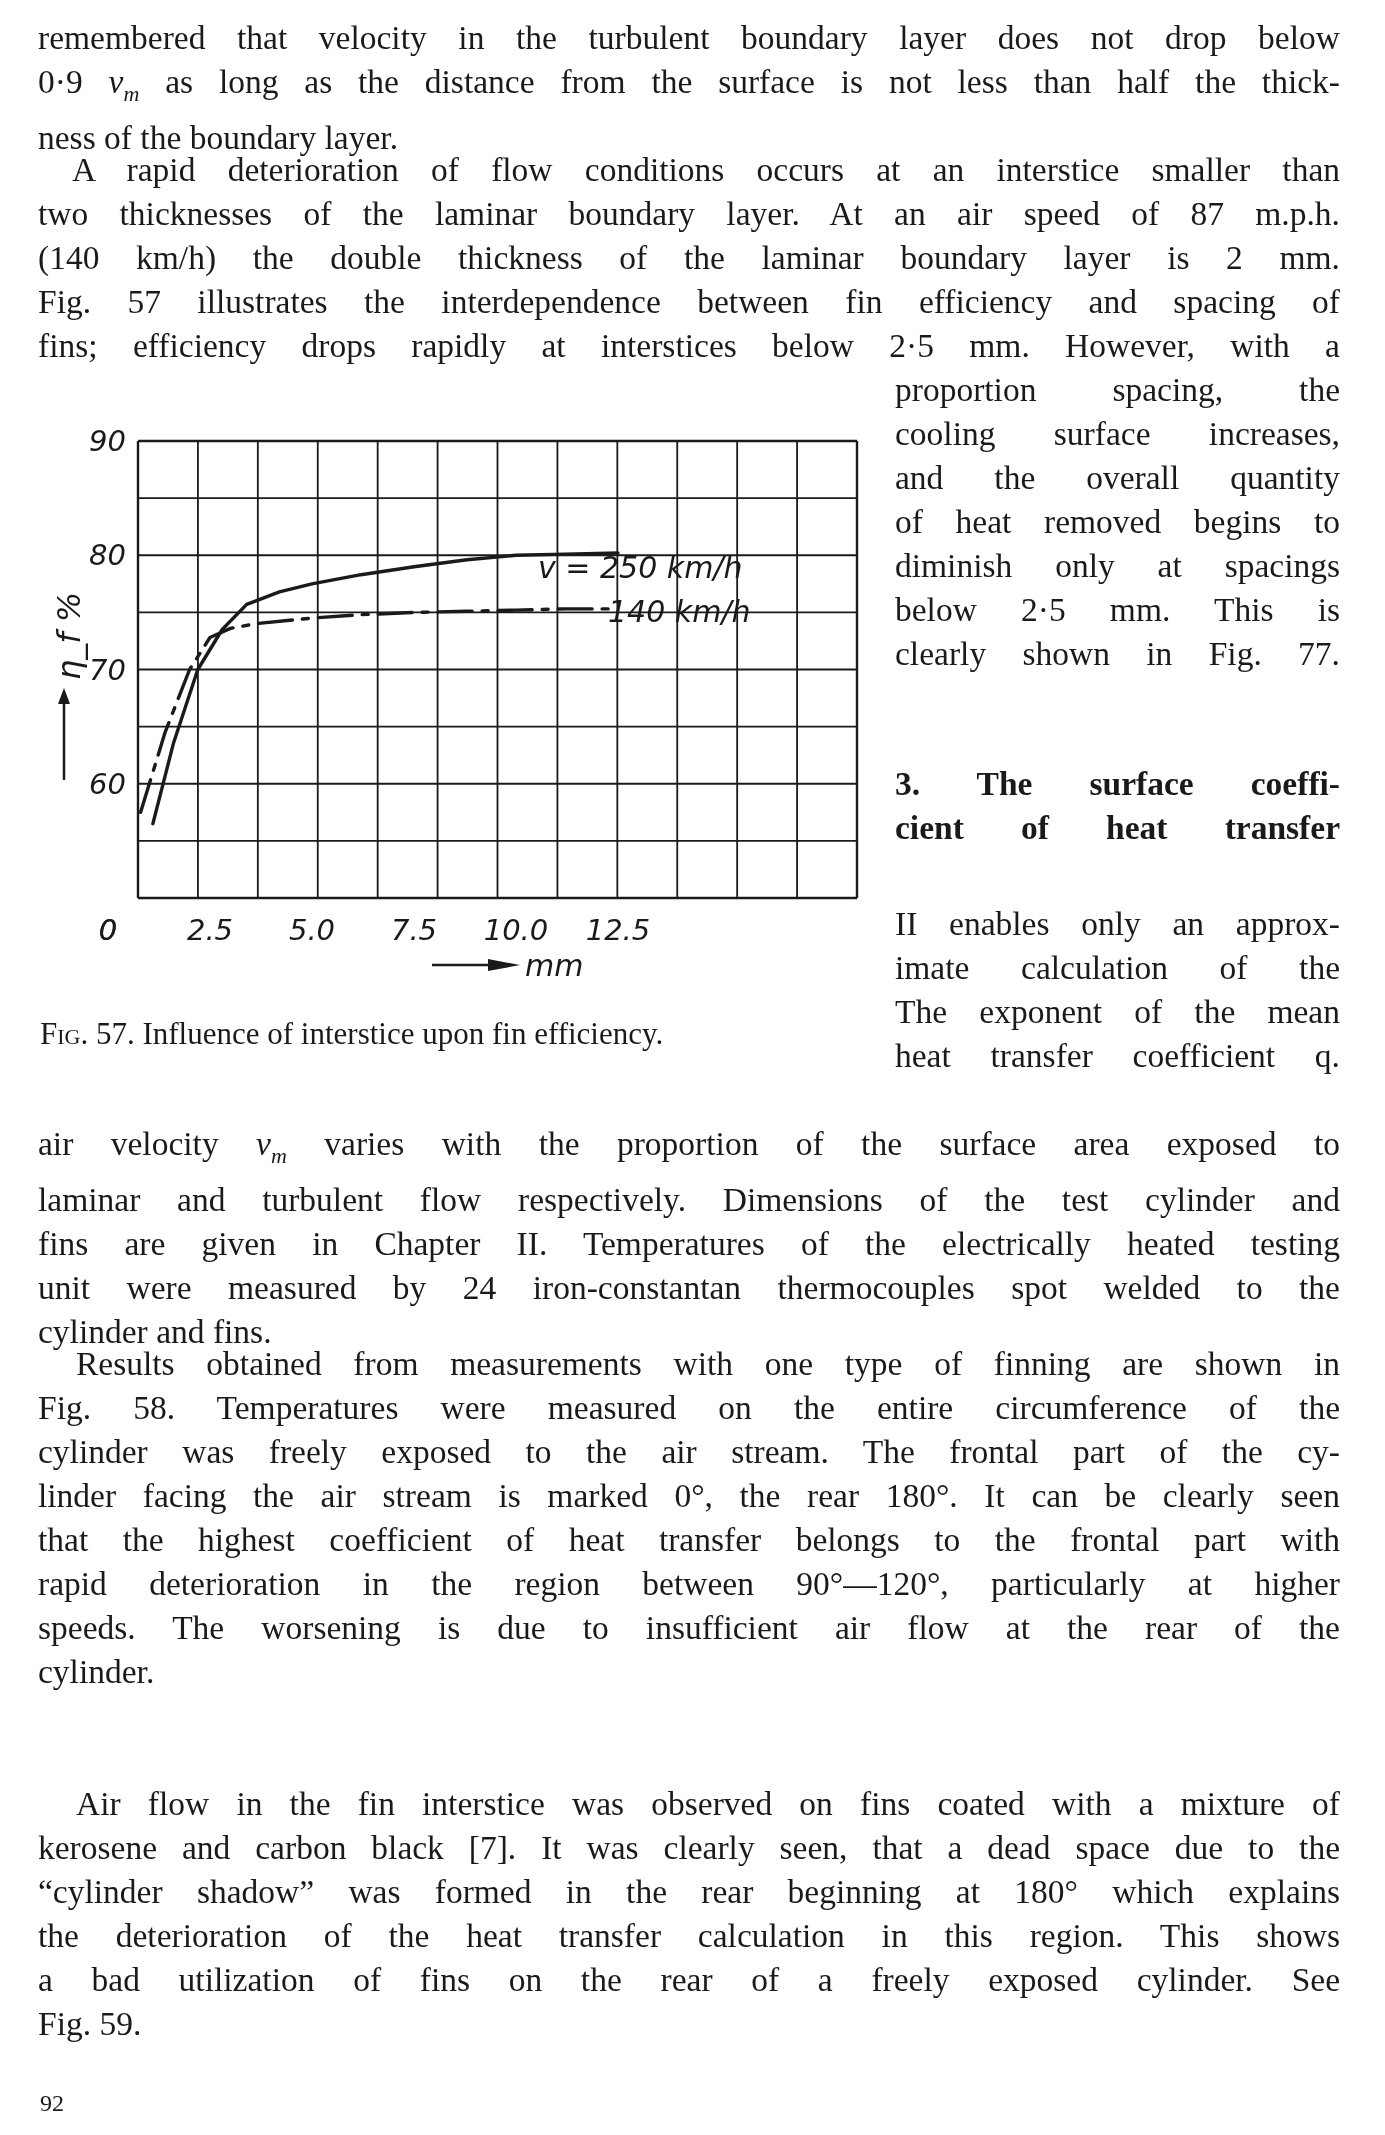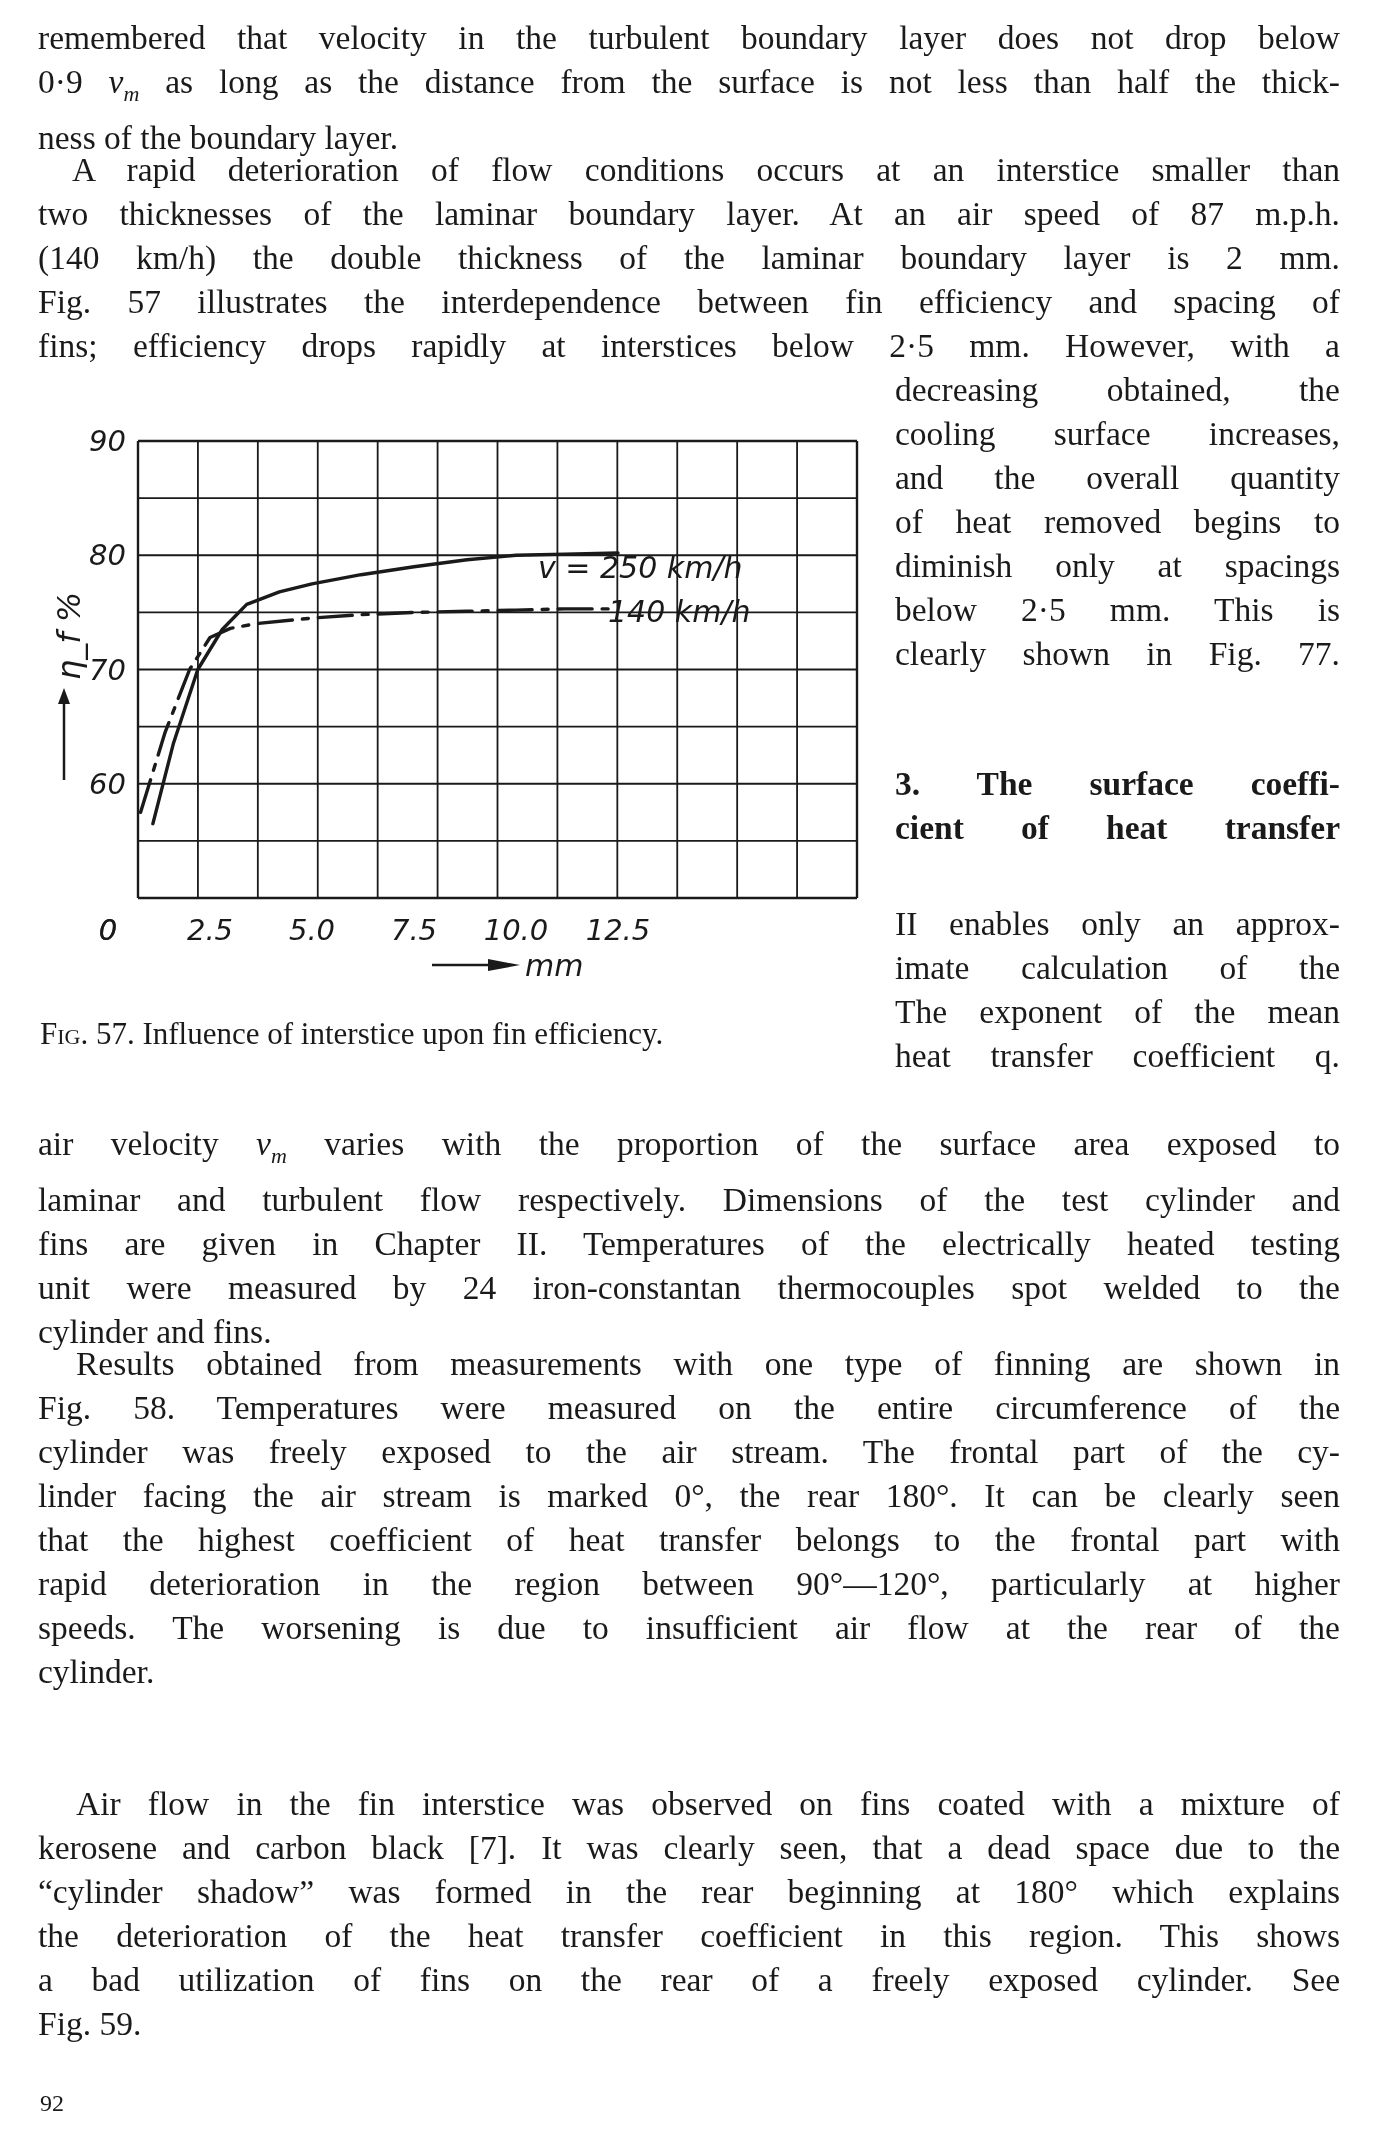--- a/index.html
+++ b/index.html
@@ -27,21 +27,21 @@
 
 <div class="p full" style="top:148px;">
   <span class="ln" style="padding-left:34px;">A rapid deterioration of flow conditions occurs at an interstice smaller than</span>
   <span class="ln">two thicknesses of the laminar boundary layer. At an air speed of 87 m.p.h.</span>
   <span class="ln">(140 km/h) the double thickness of the laminar boundary layer is 2 mm.</span>
   <span class="ln">Fig. 57 illustrates the interdependence between fin efficiency and spacing of</span>
   <span class="ln">fins; efficiency drops rapidly at interstices below 2·5 mm. However, with a</span>
 </div>
 
 <div class="p right" style="top:368px;">
-  <span class="ln">decreasing obtained, the</span>
+  <span class="ln">proportion spacing, the</span>
   <span class="ln">cooling surface increases,</span>
   <span class="ln">and the overall quantity</span>
   <span class="ln">of heat removed begins to</span>
   <span class="ln">diminish only at spacings</span>
   <span class="ln">below 2·5 mm. This is</span>
   <span class="ln">clearly shown in Fig. 77.</span>
 </div>
 
 <div class="heading">
   <span class="ln" style="display:block;text-align:justify;text-align-last:justify;">3. The surface coeffi-</span>
@@ -157,18 +157,18 @@
   <span class="ln">that the highest coefficient of heat transfer belongs to the frontal part with</span>
   <span class="ln">rapid deterioration in the region between 90°—120°, particularly at higher</span>
   <span class="ln">speeds. The worsening is due to insufficient air flow at the rear of the</span>
   <span class="ln last">cylinder.</span>
 </div>
 
 <div class="p full" style="top:1750px;margin-top:32px;">
   <span class="ln" style="padding-left:38px;">Air flow in the fin interstice was observed on fins coated with a mixture of</span>
   <span class="ln">kerosene and carbon black [7]. It was clearly seen, that a dead space due to the</span>
   <span class="ln">“cylinder shadow” was formed in the rear beginning at 180° which explains</span>
-  <span class="ln">the deterioration of the heat transfer coefficient in this region. This shows</span>
+  <span class="ln">the deterioration of the heat transfer calculation in this region. This shows</span>
   <span class="ln">a bad utilization of fins on the rear of a freely exposed cylinder. See</span>
   <span class="ln last">Fig. 59.</span>
 </div>
 
 <div class="pagenum">92</div>
 
 </body></html>

